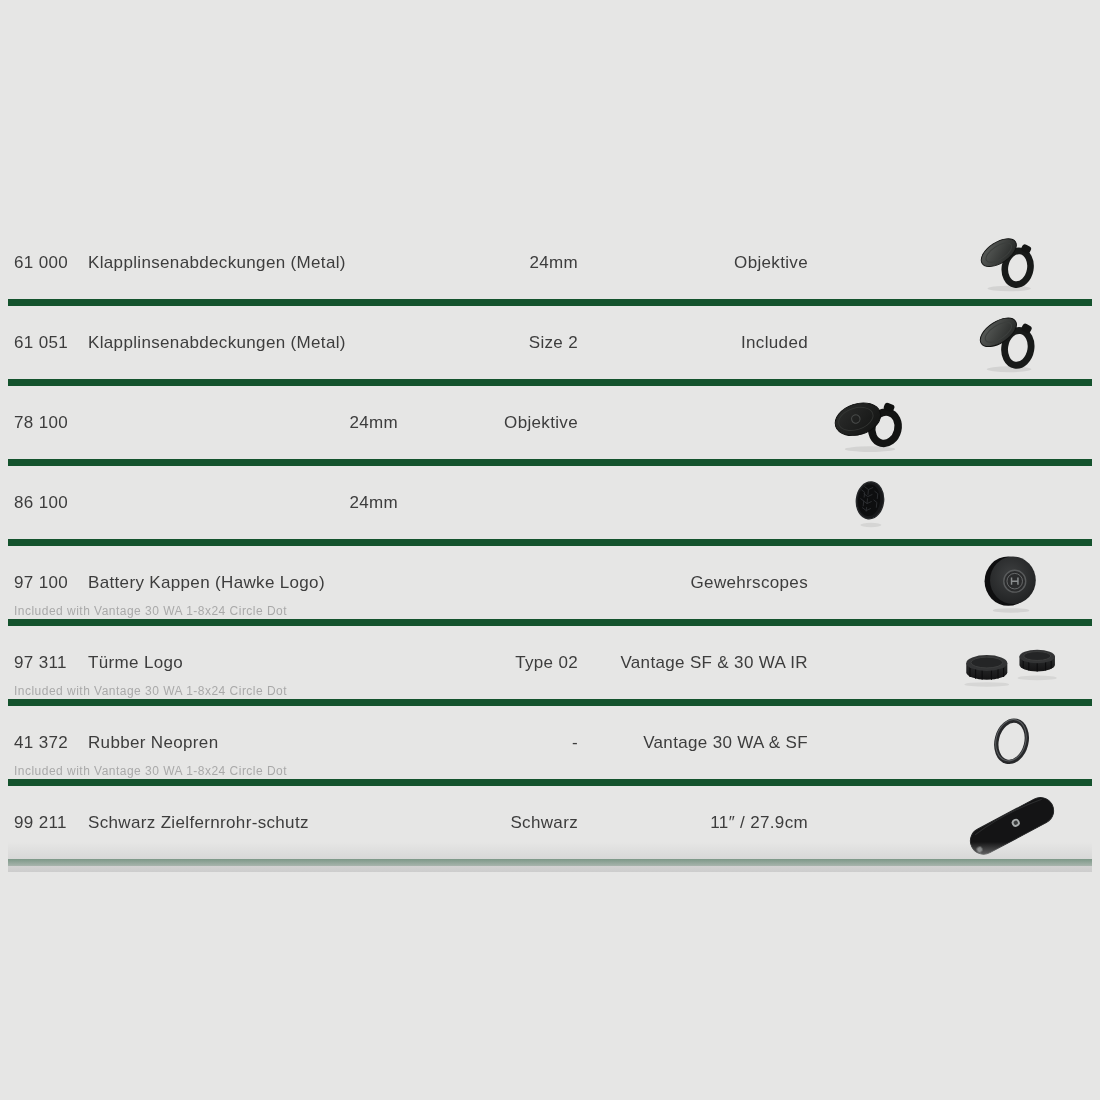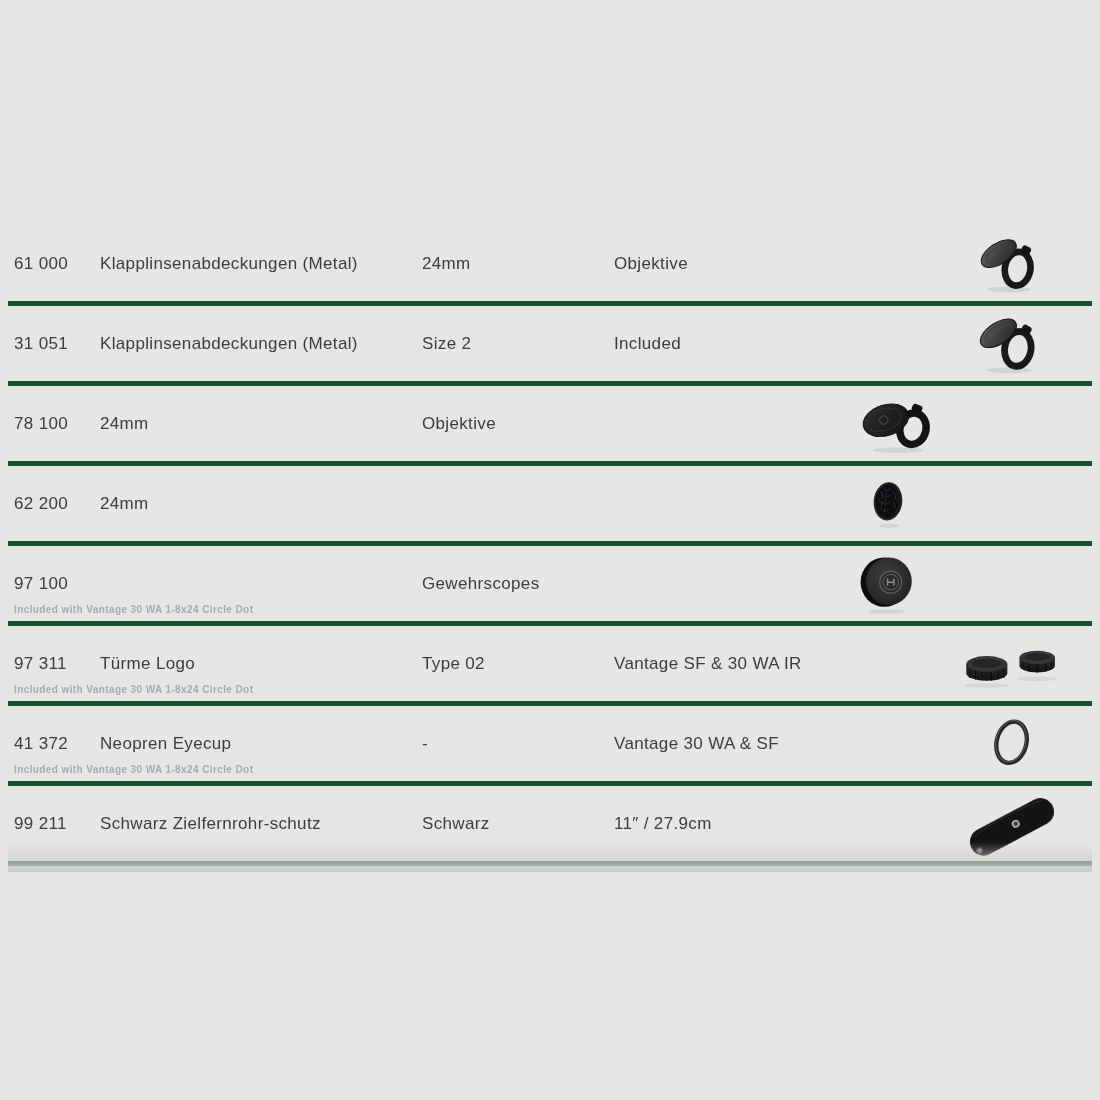--- a/index.html
+++ b/index.html
@@ -15,44 +15,43 @@
     position: absolute;
     top: 226px;
     left: 8px;
     width: 1084px;
     height: 646px;
     overflow: hidden;
   }
   .row {
     position: relative;
     height: 80px;
-    border-bottom: 5px solid #14532d;
+    border-bottom: 7px solid #14532d;
     display: grid;
     grid-template-columns: 80px 310px 180px 230px 1fr 160px;
     align-items: center;
-    gap: 12px;
   }
   .row:last-child { border-bottom: none; }
   .cell {
     font-size: 17px;
     font-weight: 300;
     letter-spacing: 0.02em;
     line-height: 20px;
     color: #3d3d3d;
   }
   .cell.code { padding-left: 6px; }
-  .cell.center { text-align: left; }
+  .cell.center { text-align: right; }
   .note {
     position: absolute;
     left: 6px;
     top: 58px;
-    font-size: 10px;
+    font-size: 12px;
     letter-spacing: 0.04em;
     color: #a9a9a9;
-    font-weight: 700;
+    font-weight: 400;
   }
   .img-cell {
     display: flex;
     justify-content: center;
     align-items: center;
     height: 100%;
   }
   .fade-bottom {
     position: absolute;
     left: 0;
@@ -105,21 +104,21 @@
         <rect x="50" y="16" width="10" height="8" rx="3" transform="rotate(28 55 20)" fill="#141514"></rect>
         <g transform="rotate(-33 26 24)">
           <ellipse cx="26" cy="24" rx="21" ry="11" fill="url(#g-lid)" stroke="#121312" stroke-width="1"></ellipse>
           <ellipse cx="26" cy="24" rx="15.5" ry="7" fill="none" stroke="#3c3f3d" stroke-width="1"></ellipse>
         </g>
       </svg>
     </div>
   </div>
 
   <div class="row">
-    <div class="cell code">31 051</div>
+    <div class="cell code">61 051</div>
     <div class="cell">Klapplinsenabdeckungen (Metal)</div>
     <div class="cell center">Size 2</div>
     <div class="cell center">Included</div>
     <div></div>
     <div class="img-cell">
       <svg viewBox="0 0 80 70" width="78" height="68">
         <ellipse cx="37" cy="62" rx="23" ry="3" fill="#d3d3d2"></ellipse>
         <g transform="rotate(10 46 40)">
           <ellipse cx="46" cy="40" rx="13.5" ry="18" fill="none" stroke="#181a19" stroke-width="7"></ellipse>
         </g>
@@ -147,21 +146,21 @@
         <g transform="rotate(-18 32 31)">
           <ellipse cx="32" cy="31" rx="25" ry="16.5" fill="url(#g-dark)" stroke="#0c0d0c" stroke-width="1"></ellipse>
           <ellipse cx="30" cy="30" rx="19" ry="11.5" fill="none" stroke="#323432" stroke-width="1"></ellipse>
           <circle cx="30" cy="30" r="4.5" fill="none" stroke="#474948" stroke-width="1.2"></circle>
         </g>
       </svg>
     </div>
   </div>
 
   <div class="row">
-    <div class="cell code">62 200</div>
+    <div class="cell code">86 100</div>
     <div class="cell center">24mm</div>
     <div class="cell center"></div>
     <div></div>
     <div class="img-cell">
       <svg viewBox="0 0 50 62" width="44" height="56">
         <ellipse cx="26" cy="56" rx="12" ry="2.5" fill="#d5d5d4"></ellipse>
         <g transform="rotate(6 25 28)">
           <ellipse cx="25" cy="28" rx="15.5" ry="21" fill="#17181a"></ellipse>
           <ellipse cx="24" cy="28" rx="12.5" ry="18" fill="#0d0e0f"></ellipse>
           <g stroke="#2e3033" stroke-width="1" fill="none">
@@ -169,20 +168,21 @@
             <path d="M14 17 l4 2.5 v6 M29 17 l4 2.5 v6 M14 27 l4 2.5 v6 M29 27 l4 2.5 v6 M22 16 v6 M22 26 v6 M22 36 v5"></path>
           </g>
           <ellipse cx="25" cy="28" rx="15.5" ry="21" fill="none" stroke="#26282a" stroke-width="1.5"></ellipse>
         </g>
       </svg>
     </div>
   </div>
 
   <div class="row">
     <div class="cell code">97 100</div>
+    <div class="cell">Battery Kappen (Hawke Logo)</div>
     <div class="cell center"></div>
     <div class="cell center">Gewehrscopes</div>
     <div></div>
     <div class="img-cell">
       <svg viewBox="0 0 70 72" width="64" height="66">
         <ellipse cx="34" cy="66" rx="20" ry="2.5" fill="#d3d3d2"></ellipse>
         <ellipse cx="31" cy="34" rx="26" ry="27" fill="#0e0e0f"></ellipse>
         <ellipse cx="36" cy="33" rx="25" ry="26" fill="url(#g-cap)"></ellipse>
         <circle cx="38" cy="34" r="12" fill="#2a2b2c" stroke="#595b5c" stroke-width="1.5"></circle>
         <circle cx="38" cy="34" r="8.5" fill="none" stroke="#6c6f70" stroke-width="1"></circle>
@@ -227,21 +227,21 @@
           <ellipse cx="82" cy="23" rx="19" ry="7.2" fill="#333435"></ellipse>
           <ellipse cx="82" cy="22.5" rx="14.5" ry="4.8" fill="#242526" stroke="#3e3f40" stroke-width="1"></ellipse>
         </g>
       </svg>
     </div>
     <div class="note">Included with Vantage 30 WA 1-8x24 Circle Dot</div>
   </div>
 
   <div class="row">
     <div class="cell code">41 372</div>
-    <div class="cell">Neopren Eyecup</div>
+    <div class="cell">Rubber Neopren</div>
     <div class="cell center">-</div>
     <div class="cell center">Vantage 30 WA &amp; SF</div>
     <div></div>
     <div class="img-cell">
       <svg viewBox="0 0 55 66" width="48" height="58">
         <g transform="rotate(14 27 31)">
           <ellipse cx="27" cy="31" rx="17" ry="24" fill="none" stroke="#27282a" stroke-width="5"></ellipse>
           <ellipse cx="26" cy="30" rx="17" ry="24" fill="none" stroke="#5a5d5f" stroke-width="1.2"></ellipse>
         </g>
       </svg>

